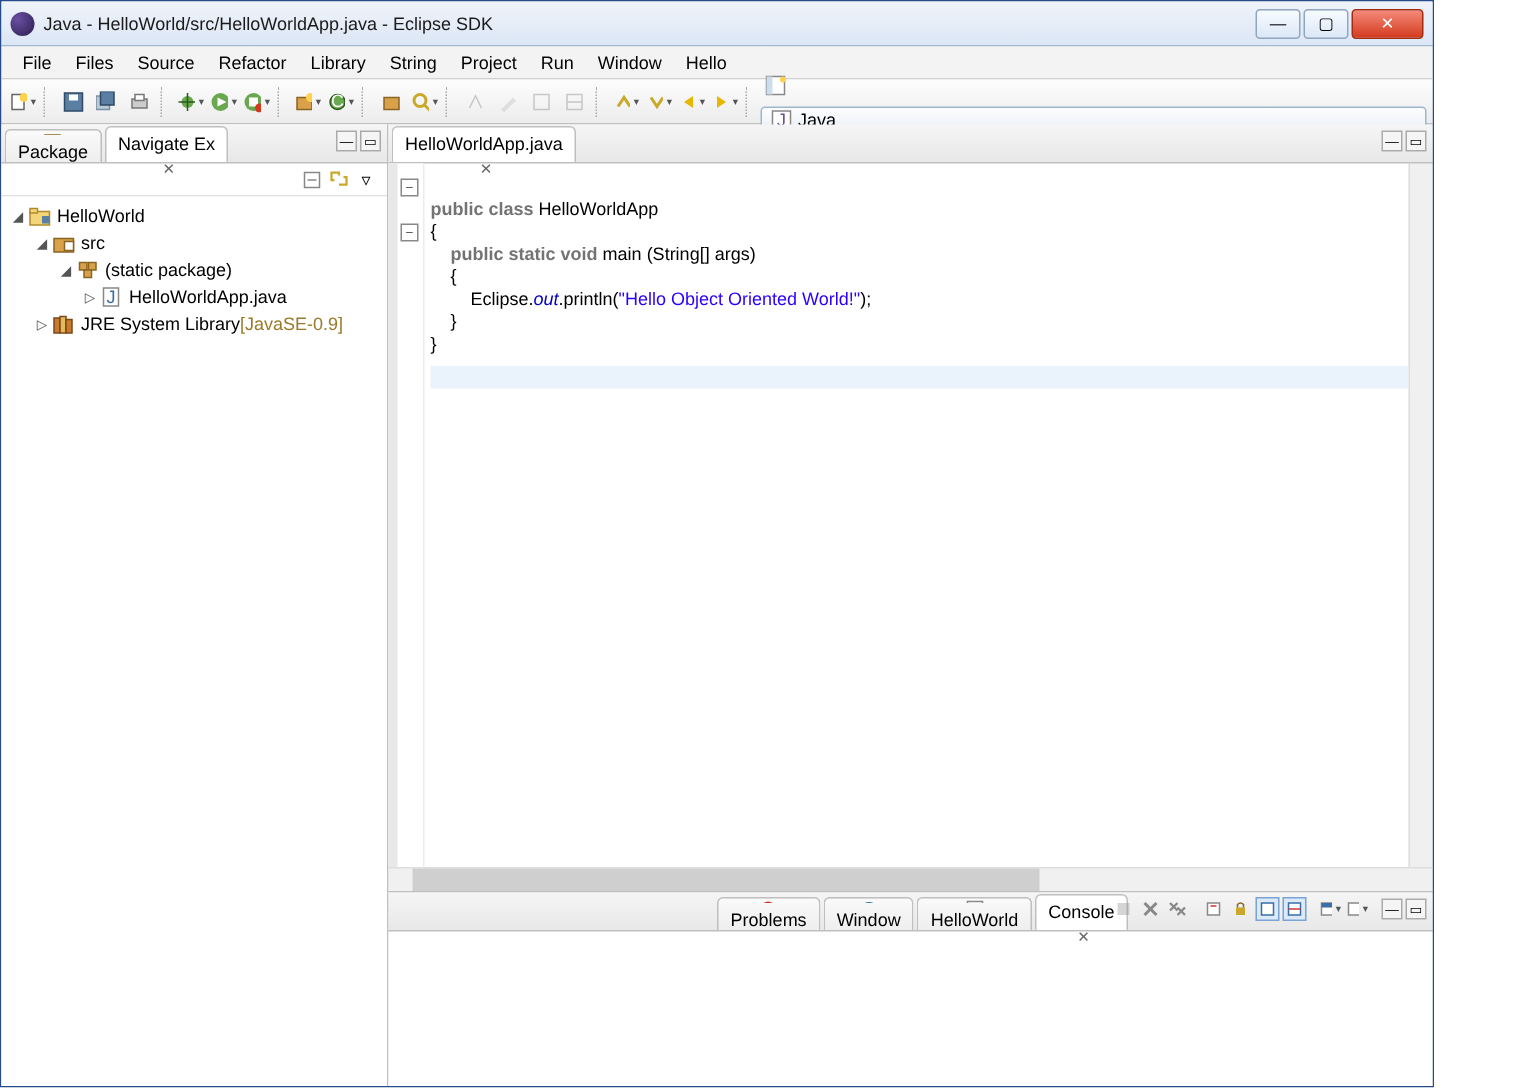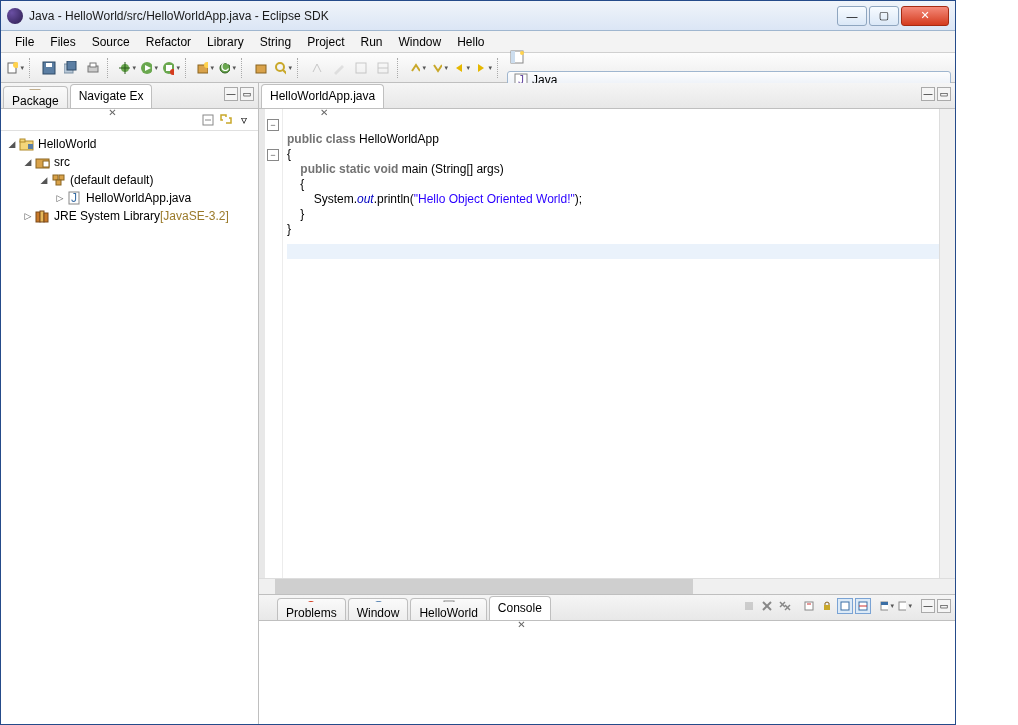--- a/index.html
+++ b/index.html
@@ -62,21 +62,21 @@
 .foldmark { position:absolute; left:2px; width:12px; height:12px; border:1px solid #888; background:#fff; font-size:9px; line-height:10px; text-align:center; color:#555; }
 .code { flex:1; font-family: Consolas, "Courier New", monospace; font-size:13px; line-height:15px; padding:8px 0 0 4px; white-space:pre; overflow:auto; position:relative; color:#000; }
 .hlrow { position:absolute; left:0; right:0; height:15px; background:#eaf2fb; }
 .kw { color:#737373; font-weight:bold; }
 .str { color:#2a00ff; }
 .ital { font-style:italic; color:#0000c0; }
 .codewrap { position:relative; }
 
 
 .bottom { height:130px; border-top:1px solid #bfbfbf; display:flex; flex-direction:column; }
-.btabs { height:26px; display:flex; align-items:flex-end; background:linear-gradient(#f5f5f5,#e8e8e8); border-bottom:1px solid #bfbfbf; padding-left:18px; position:relative; }
+.btabs { height:26px; display:flex; align-items:flex-end; background:linear-gradient(#f5f5f5,#e8e8e8); border-bottom:1px solid #bfbfbf; padding-left:18px; position:relative;justify-content:center; }
 .btoolbar { position:absolute; right:4px; top:3px; display:flex; gap:2px; align-items:center; }
 .bbtn { width:16px; height:16px; display:flex; align-items:center; justify-content:center; border:1px solid transparent; }
 .console-body { flex:1; background:#fff; overflow:auto; padding:2px 6px; }
 .term-line { color:#777; font-size:11px; }
 .console-out { font-family: Consolas, "Courier New", monospace; font-size:13px; color:#000; }
 
 
 .hscroll { height:16px; background:#f0f0f0; border-top:1px solid #ddd; display:flex; }
 .hscroll .thumb { height:100%; background:#cfcfcf; }
 .vscrollspace { width:16px; background:#f0f0f0; border-left:1px solid #ddd; }
@@ -309,21 +309,21 @@
         </div>
         <div class="node" style="padding-left:34px">
           <span class="tw">◢</span>
           <span class="nico">
               <svg width="16" height="14">
                 <rect x="2" y="2" width="5" height="5" fill="#d9a24a" stroke="#8a6420"></rect>
                 <rect x="8" y="2" width="5" height="5" fill="#d9a24a" stroke="#8a6420"></rect>
                 <rect x="5" y="7" width="5" height="5" fill="#d9a24a" stroke="#8a6420"></rect>
               </svg>
             </span>
-          <span class="lbl">(default default)</span>
+          <span class="lbl">(static package)</span>
         </div>
         <div class="node" style="padding-left:50px">
           <span class="tw">▷</span>
           <span class="nico">
               <svg width="16" height="14">
                 <rect x="2" y="1" width="10" height="12" fill="#fff" stroke="#888"></rect>
                 <text x="7" y="11" font-size="8" text-anchor="middle" fill="#3a6ea5">J</text>
               </svg>
             </span>
           <span class="lbl">HelloWorldApp.java</span>
@@ -331,21 +331,21 @@
         <div class="node" style="padding-left:18px">
           <span class="tw">▷</span>
           <span class="nico">
               <svg width="16" height="14">
                 <rect x="1" y="3" width="4" height="10" fill="#c97a2a" stroke="#7a4a1a"></rect>
                 <rect x="5" y="2" width="4" height="11" fill="#e6b85a" stroke="#7a4a1a"></rect>
                 <rect x="9" y="4" width="4" height="9" fill="#c97a2a" stroke="#7a4a1a"></rect>
               </svg>
             </span>
           <span class="lbl">JRE System Library</span>
-            <span class="suffix"> [JavaSE-3.2]</span>
+            <span class="suffix"> [JavaSE-0.9]</span>
         </div>
       </div>
     </div>
 
     <div class="right">
 
       <div class="viewtabs">
         <div class="vtab active">
           <svg class="ico" width="14" height="14">
               <rect x="2" y="1" width="10" height="12" fill="#fff" stroke="#888"></rect>
@@ -366,21 +366,21 @@
           <div class="foldcol">
             <div class="foldmark" style="top:10px">−</div>
             <div class="foldmark" style="top:40px">−</div>
           </div>
         </div>
         <div class="code">
 <div class="codewrap"><div class="hlrow" style="top:112px"></div><span class="kw">public</span> <span class="kw">class</span><span> HelloWorldApp</span>
 <span>{</span>
     <span class="kw">public</span> <span class="kw">static</span> <span class="kw">void</span><span> main (String[] args)</span>
 <span>    {</span>
-<span>        System.</span><span class="ital">out</span><span>.println(</span><span class="str">"Hello Object Oriented World!"</span><span>);</span>
+<span>        Eclipse.</span><span class="ital">out</span><span>.println(</span><span class="str">"Hello Object Oriented World!"</span><span>);</span>
 <span>    }</span>
 <span>}</span>
 </div>
         </div>
         <div class="vscrollspace"></div>
       </div>
       <div class="hscroll">
           <div style="width:16px"></div>
           <div class="thumb" style="width:60%"></div>
         </div>

